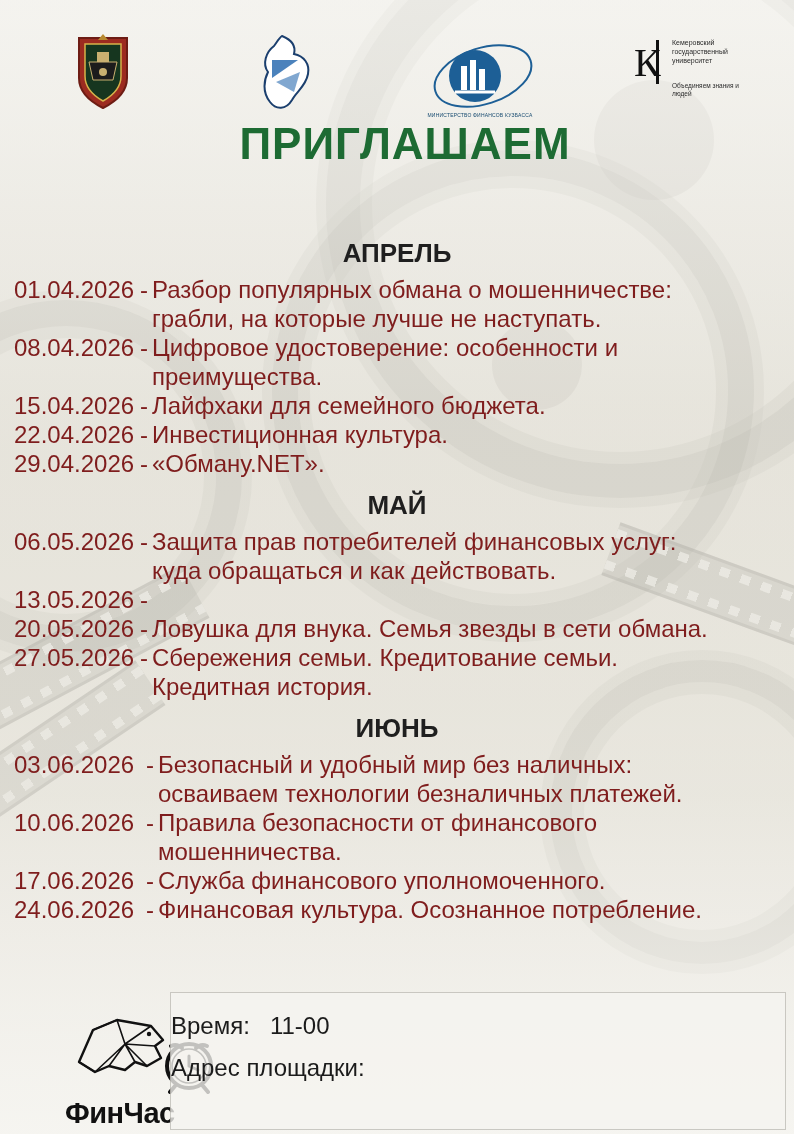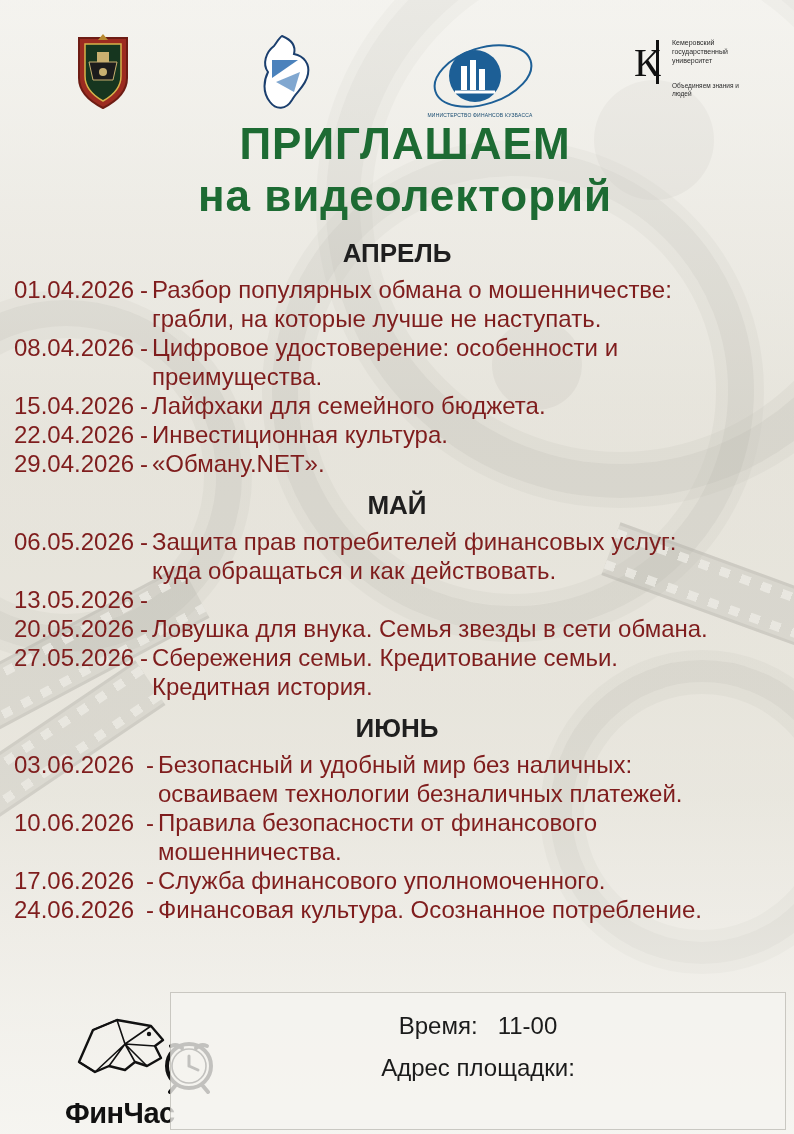--- a/index.html
+++ b/index.html
@@ -169,23 +169,22 @@
   .footer {
     position: absolute;
     left: 0; right: 0; bottom: 0;
     height: 142px;
   }
   .footer-box {
     position: absolute;
     left: 170px; right: 8px; top: 0; bottom: 4px;
     background: rgba(245,244,240,0.78);
     border: 1px solid rgba(120,118,108,0.35);
-    padding: 12px 16px;
+    padding: 12px 0;
     box-sizing: border-box;
-    text-align: center;
   }
   .footer-line {
     font-size: 24px;
     line-height: 42px;
     color: #1b1b1b;
   }
   .finchas {
     position: absolute;
     left: 12px; bottom: 2px;
     width: 160px; height: 136px; margin-left: 47px;
@@ -257,21 +256,20 @@
         <text x="2" y="40" font-family="Liberation Serif, serif" font-size="40" fill="#111">К</text>
         <rect x="24" y="4" width="3" height="44" fill="#111"></rect>
       </svg>
       <div class="kemgu-text">Кемеровский государственный университет</div>
       <div class="kemgu-sub">Объединяем знания и людей</div>
     </div>
   </div>
 
   <div class="title">
     <span>ПРИГЛАШАЕМ</span>
-    <span class="line2">на  видеолекторий</span>
   </div>
 
   <div class="schedule">
 
     <div class="block-april">
       <div class="month first">АПРЕЛЬ</div>
       <div class="rows">
 
         <div class="row">
           <div class="date">01.04.2026</div>

